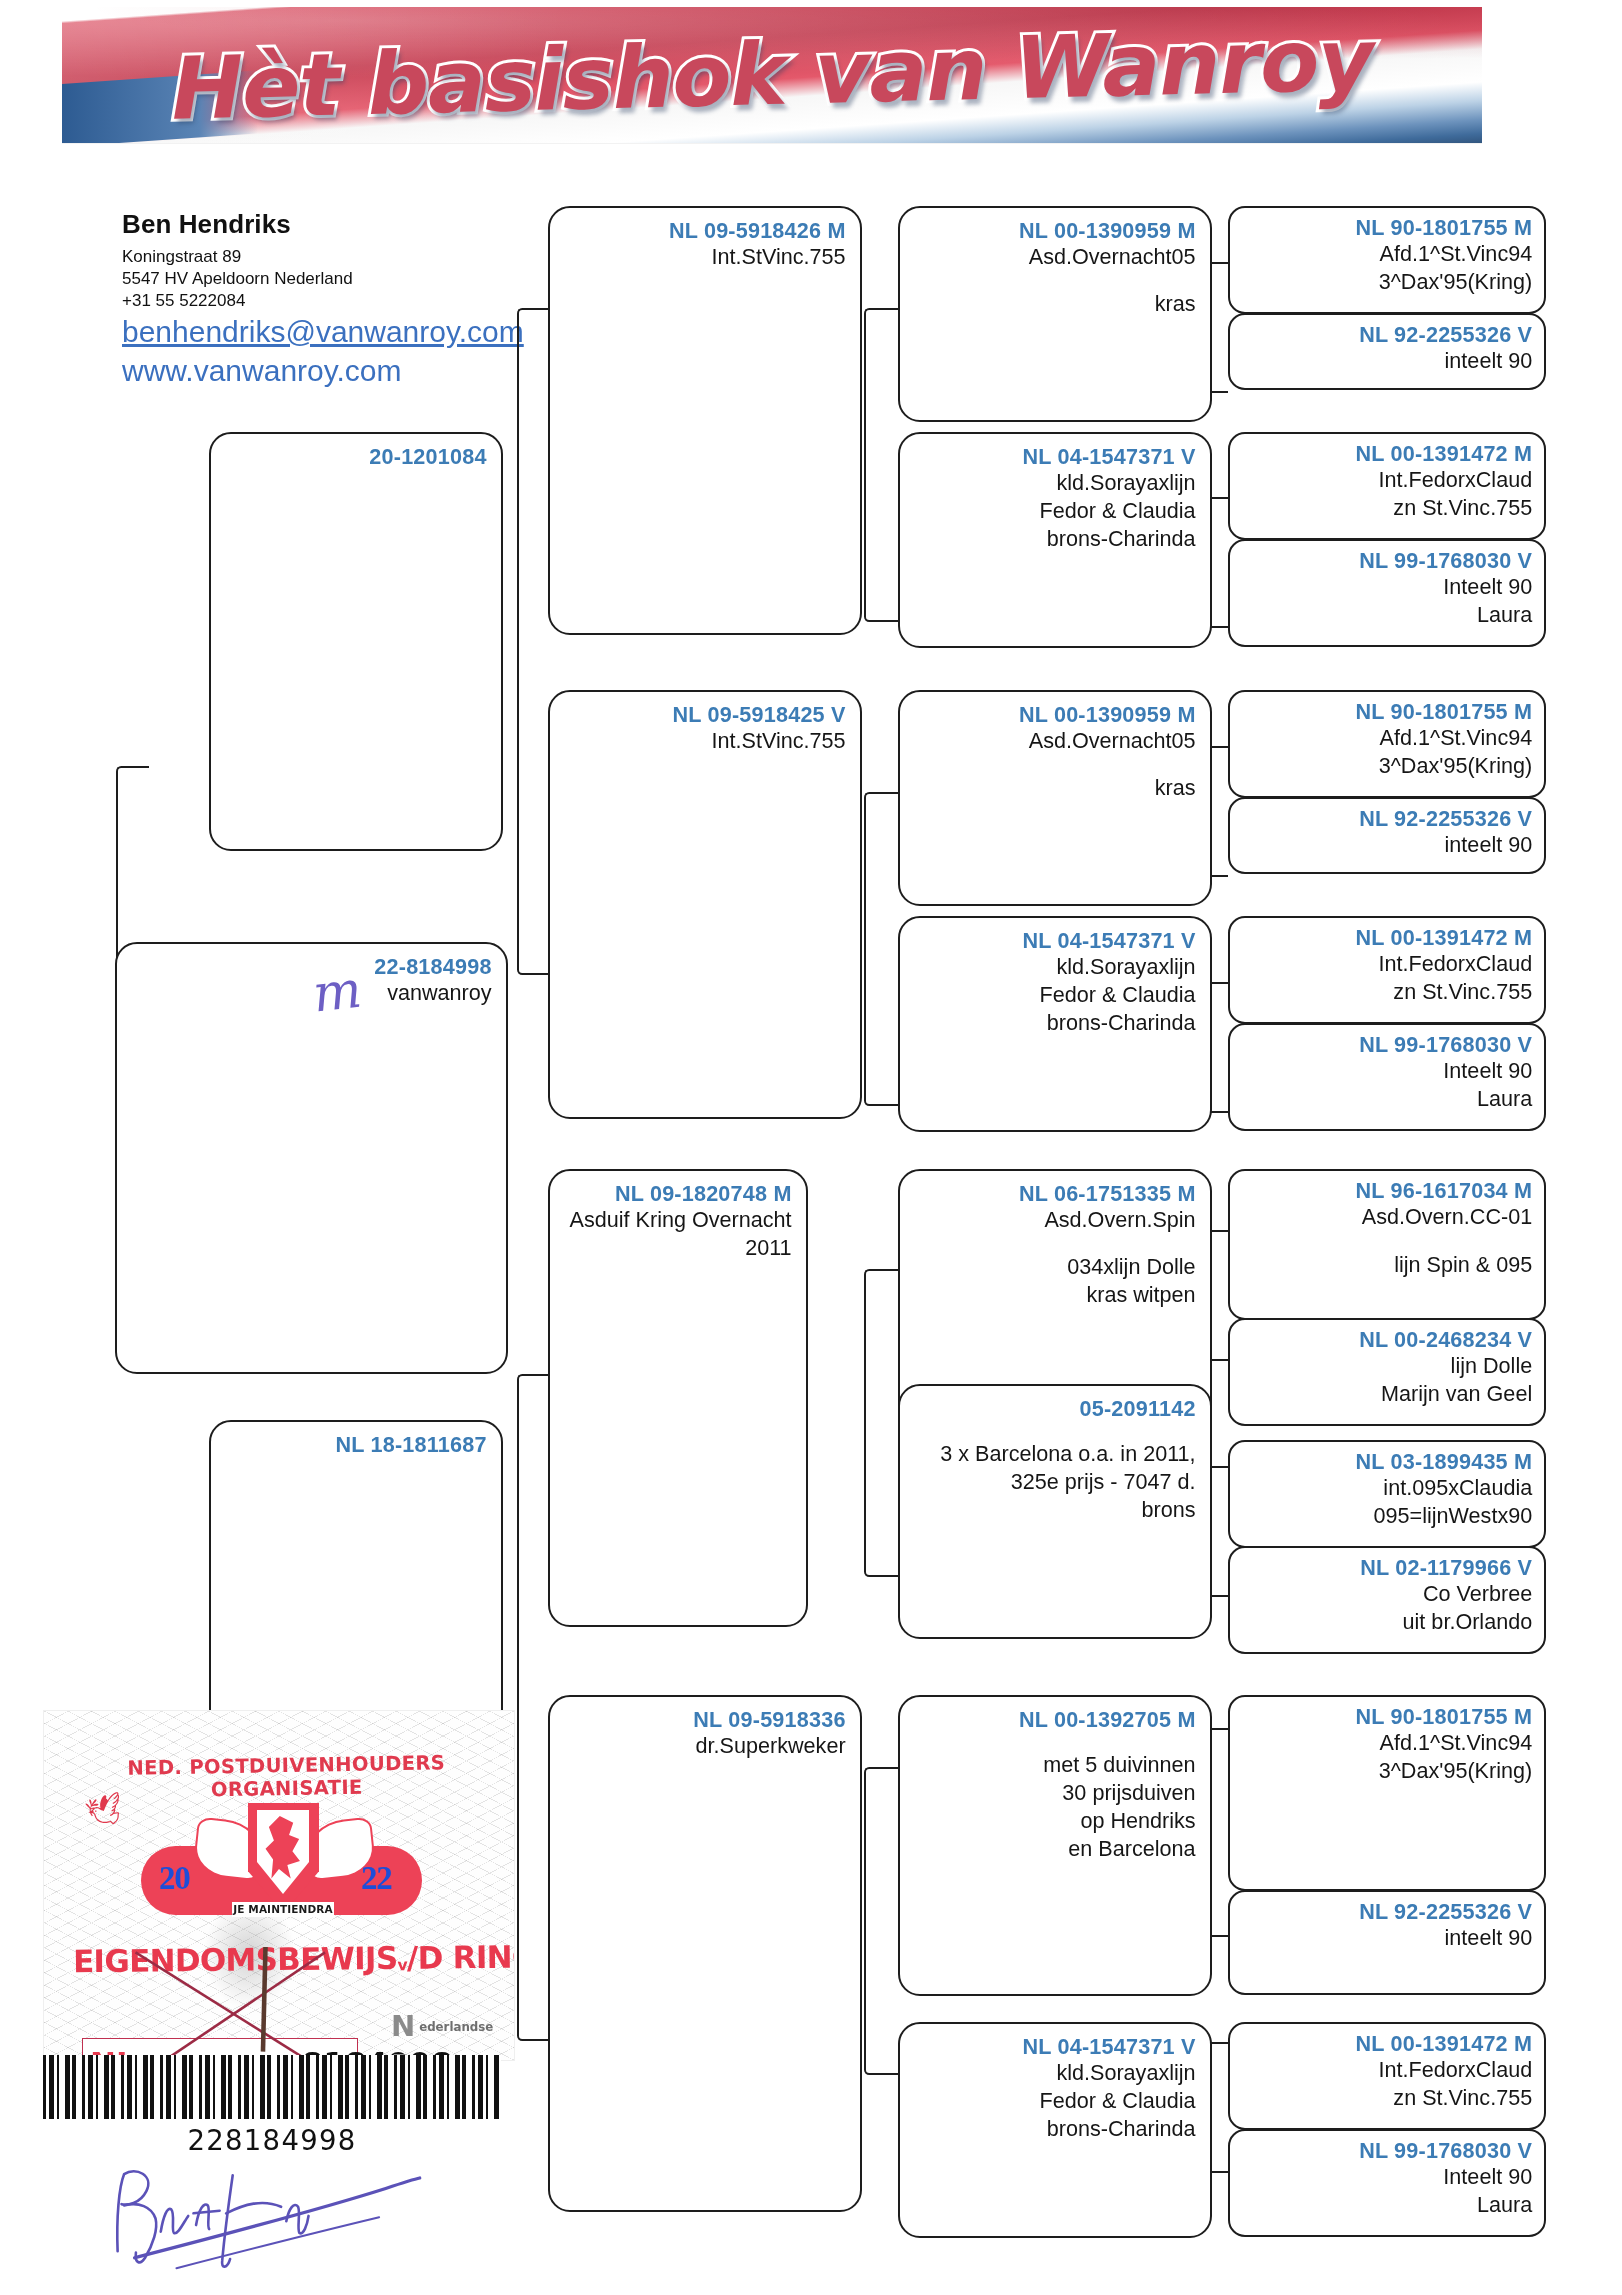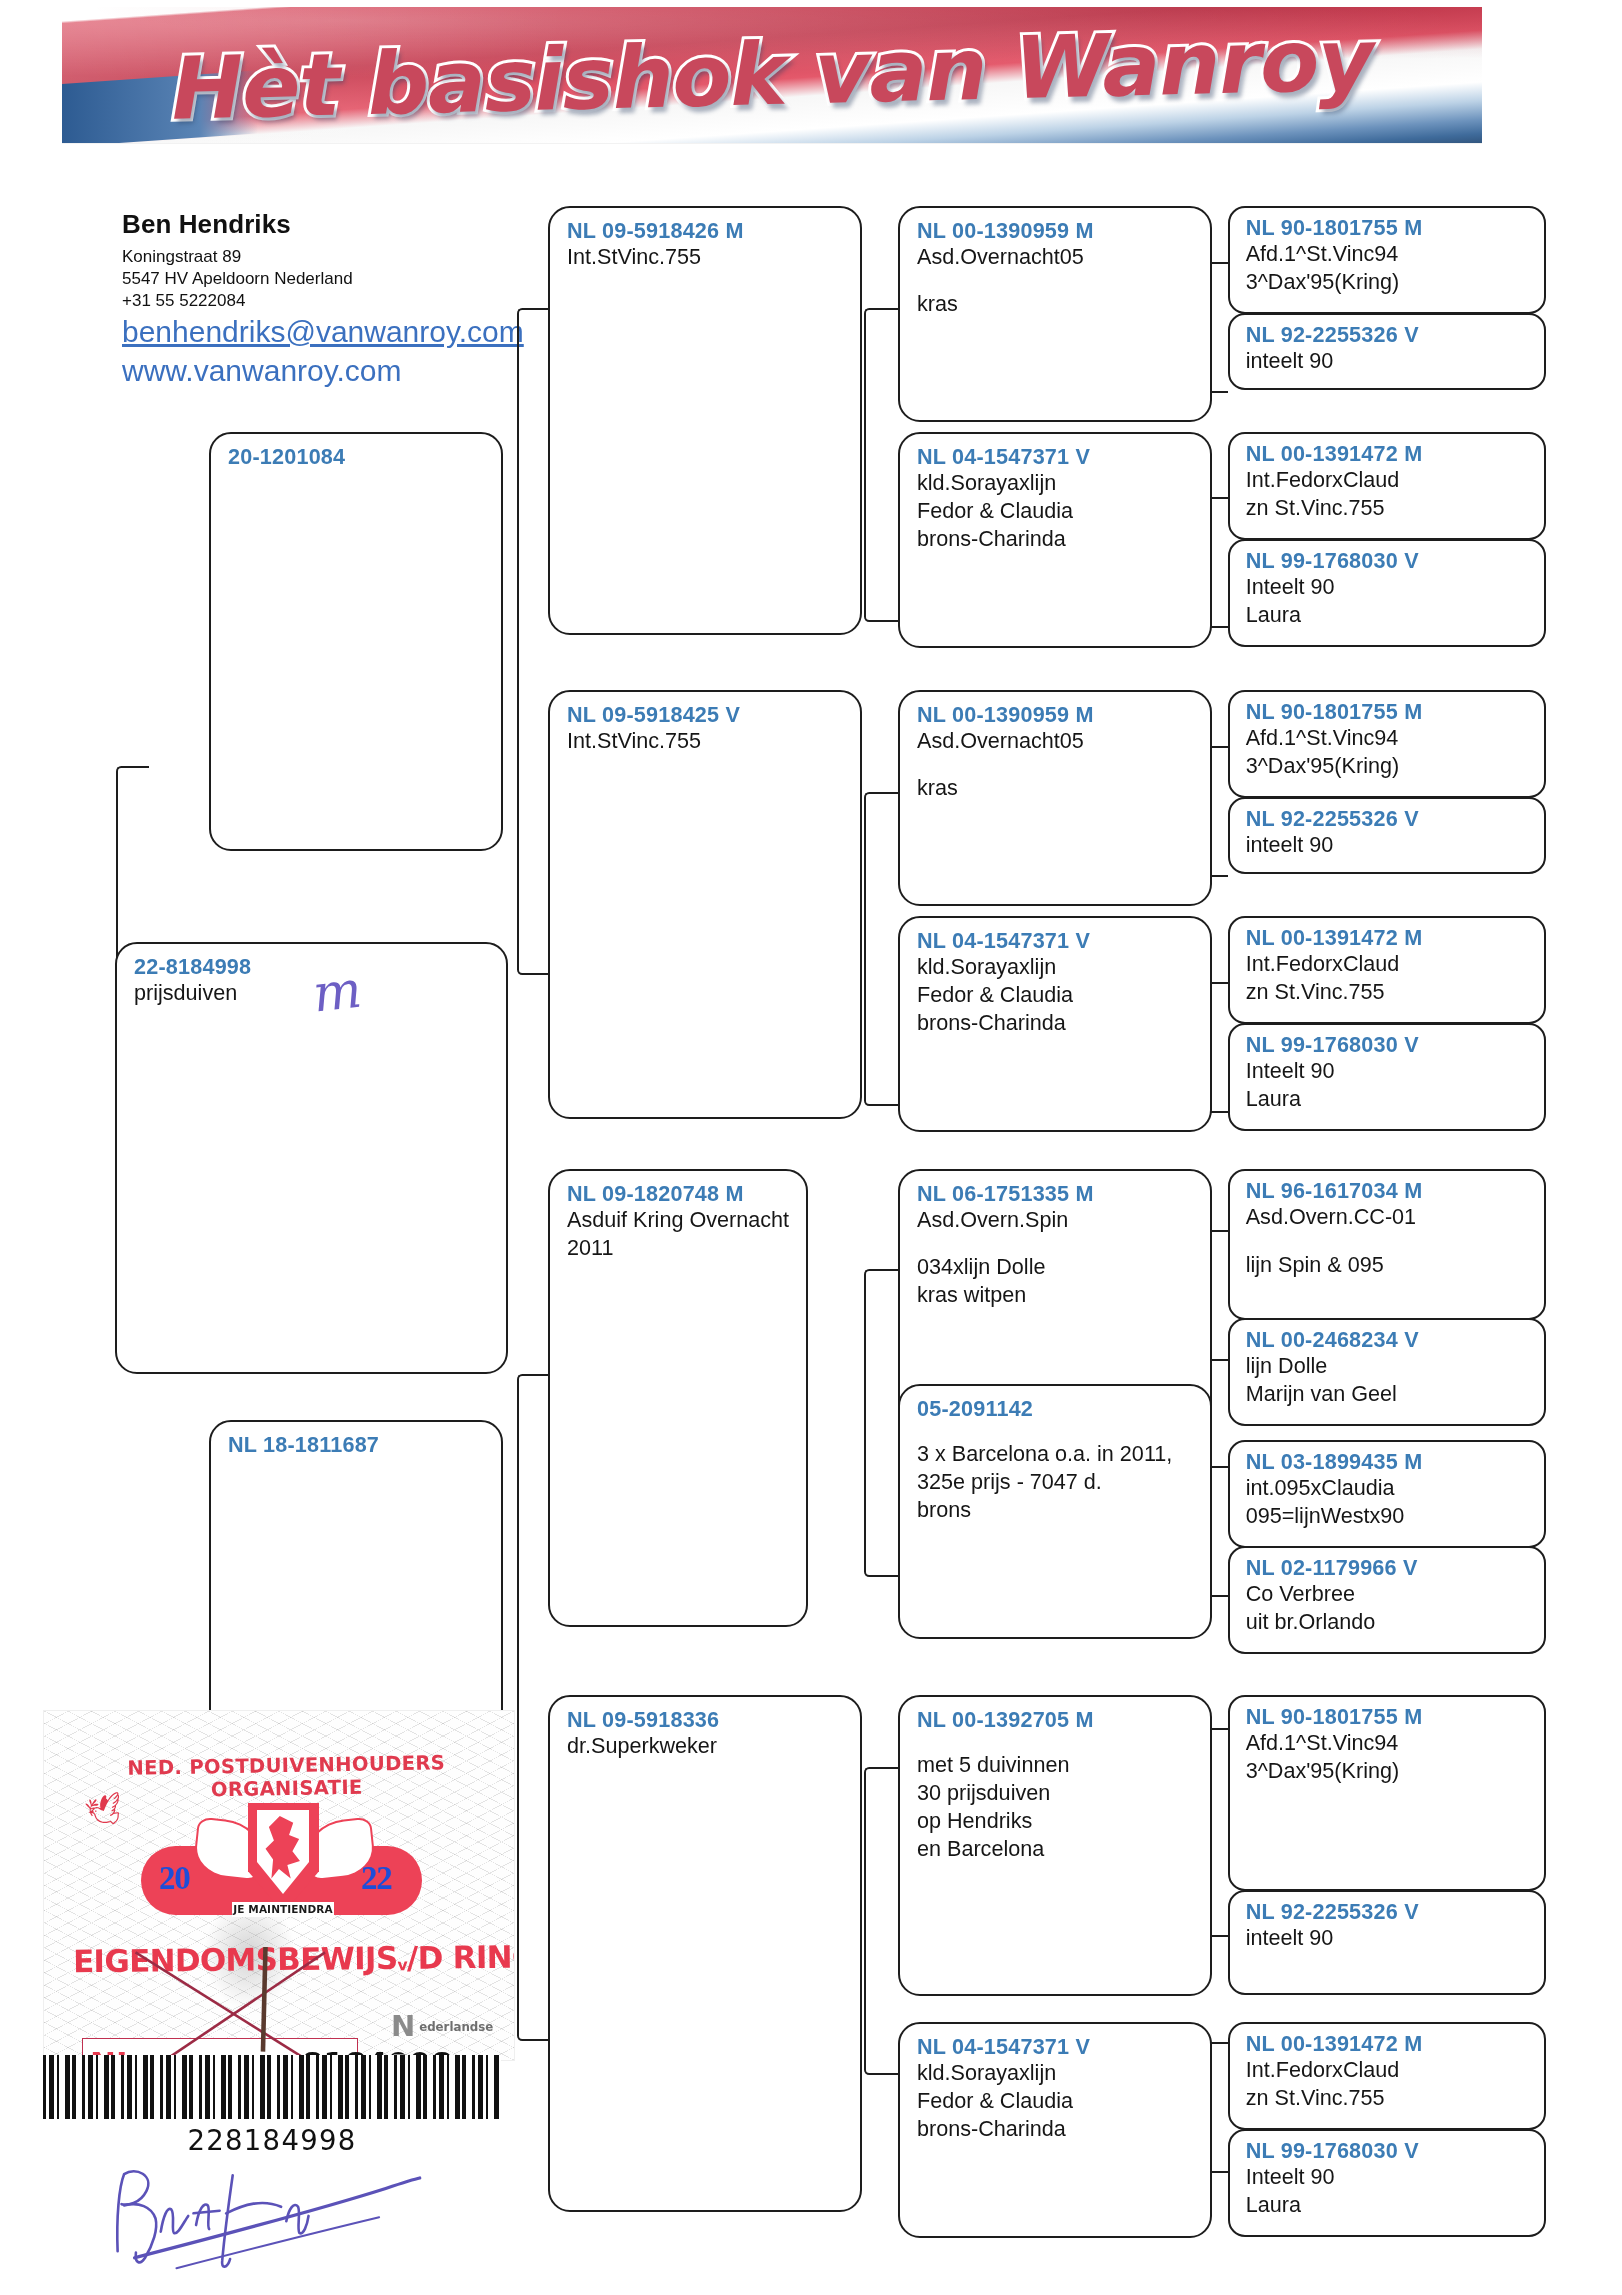--- a/index.html
+++ b/index.html
@@ -58,20 +58,21 @@
   .owner .link { font-size:30px; line-height:1.30; color:#3b70bf; }
   .owner .link.u { text-decoration:underline; }
 
   
   .box {
     position:absolute;
     border:2.6px solid #1d1d1d;
     border-radius:22px;
     background:#fff;
     padding:10.5px 14.4px 6.5px 17px;
+    text-align:right;
   }
   .box .rid {
     color:#3c7cb5; font-weight:bold; font-size:21.6px;
     letter-spacing:0.2px; line-height:1.12; white-space:nowrap;
   }
   .box .txt { font-size:21.6px; line-height:1.30; color:#161616; }
   .box .gap { height:19.6px; }
   .box.small { border-radius:17px; padding:7.9px 11.8px 5.2px 15.7px; }
 
   
@@ -232,21 +233,21 @@
 <div class="conn" style="left:1203px; top:1466px; width:25px; height:131px; border-left-width:2.6px; border-top-width:2.6px; border-bottom-width:2.6px; border-radius:3.9px 0 0 3.9px;"></div>
 <div class="conn" style="left:1203px; top:1728px; width:25px; height:209px; border-left-width:2.6px; border-top-width:2.6px; border-bottom-width:2.6px; border-radius:3.9px 0 0 3.9px;"></div>
 <div class="conn" style="left:1203px; top:2042px; width:25px; height:131px; border-left-width:2.6px; border-top-width:2.6px; border-bottom-width:2.6px; border-radius:3.9px 0 0 3.9px;"></div>
 
 <div class="box" style="left:209px; top:432px; width:294px; height:419px;">
   <div class="rid">20-1201084</div>
 </div>
 
 <div class="box" style="left:115px; top:942px; width:393px; height:432px;">
   <div class="rid">22-8184998</div>
-  <div class="txt">prijsduiven</div>
+  <div class="txt">vanwanroy</div>
 </div>
 
 <div class="box" style="left:209px; top:1420px; width:294px; height:419px;">
   <div class="rid">NL 18-1811687</div>
 </div>
 
 <div class="hand-m">m</div>
 
 <div class="box" style="left:548px; top:206px; width:314px; height:429px;">
   <div class="rid">NL 09-5918426 M</div>

